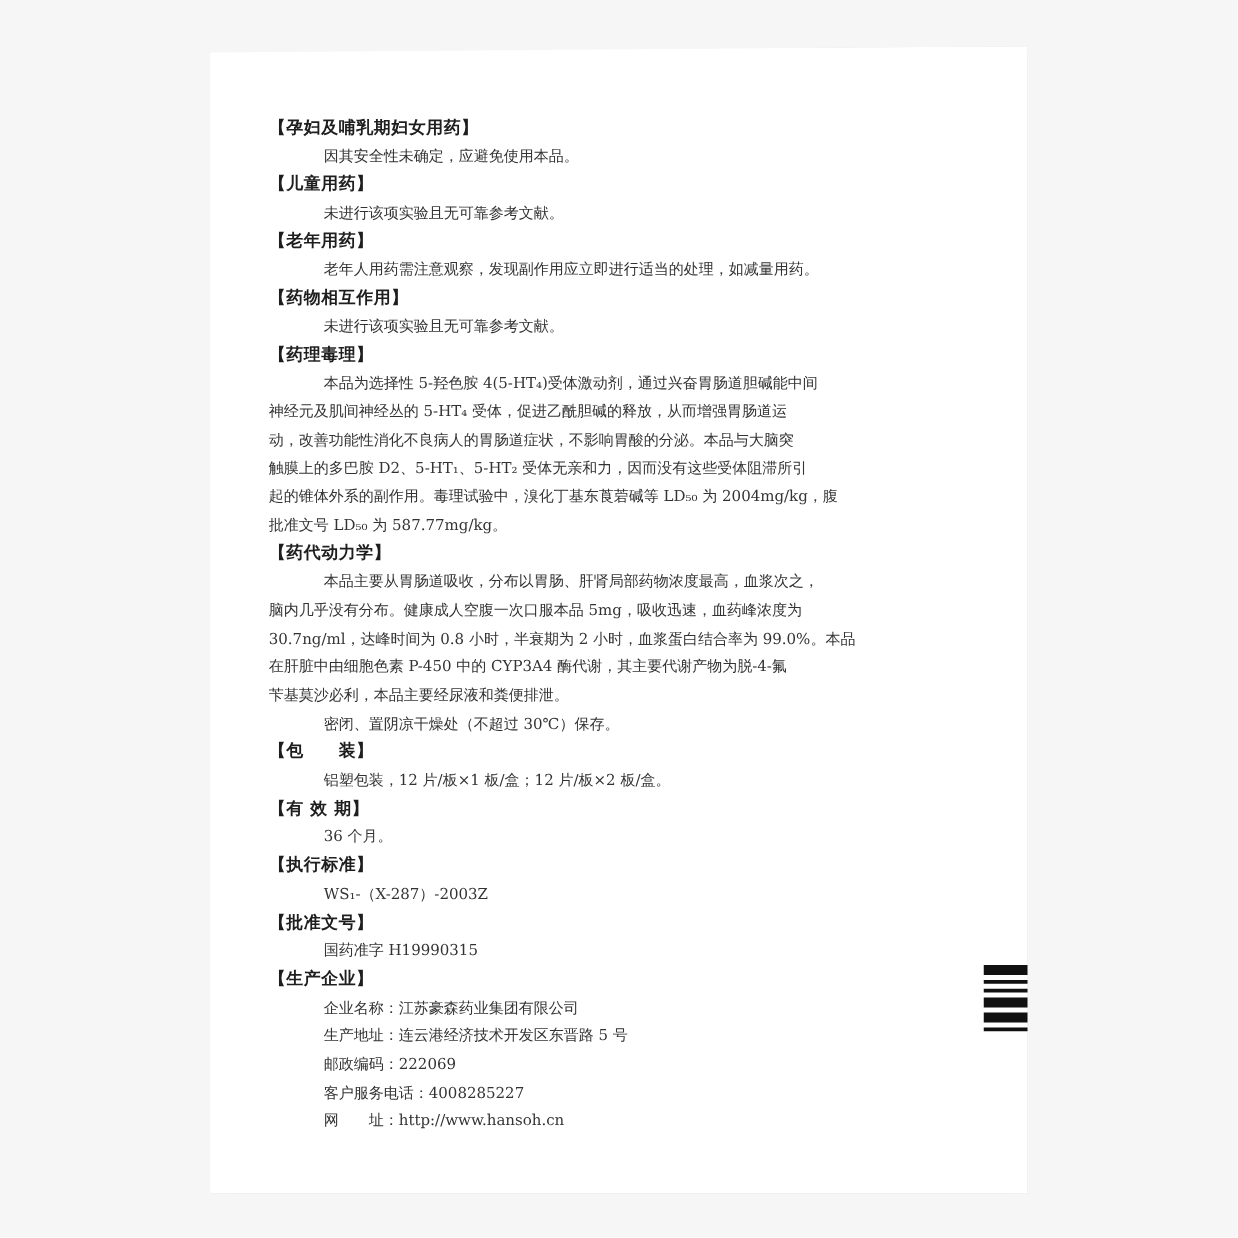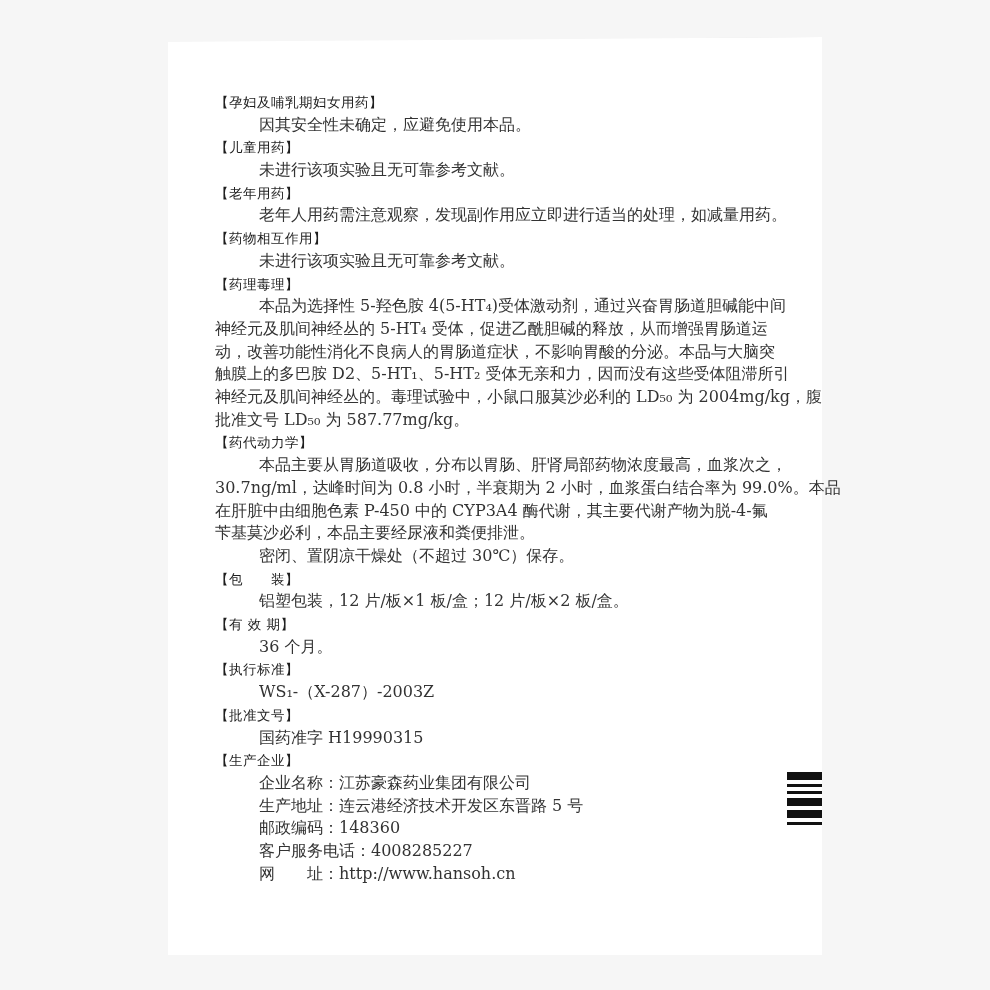--- a/index.html
+++ b/index.html
@@ -19,30 +19,30 @@
   }
   .content {
     position: absolute;
     left: 215px; top: 91px;
     width: 560px;
     color: #2a2a2a;
   }
   .section { margin: 0; }
   .heading {
     font-family: "DejaVu Sans", "Liberation Sans", sans-serif;
-    font-weight: normal;
+    font-weight: bold;
     font-size: 13.5px;
     line-height: 22.7px;
     height: 22.7px;
     white-space: nowrap;
     color: #1e1e1e;
     letter-spacing: 0.5px;
   }
   .body {
-    font-size: 16px;
+    font-size: 12px;
     line-height: 22.7px;
     text-indent: 44px;
     text-align: justify;
     color: #333333;
   }
   .body.plain { text-indent: 0; padding-left: 44px; }
   .line { display: block; white-space: nowrap; }
   .body .line:first-child { }
   .barcode {
     position: absolute;
@@ -94,29 +94,30 @@
     </div>
   </div>
 
   <div class="section">
     <div class="heading">【药理毒理】</div>
     <div class="body">
       <span class="line">本品为选择性 5-羟色胺 4(5-HT₄)受体激动剂，通过兴奋胃肠道胆碱能中间</span>
       <span class="line" style="margin-left:-44px">神经元及肌间神经丛的 5-HT₄ 受体，促进乙酰胆碱的释放，从而增强胃肠道运</span>
       <span class="line" style="margin-left:-44px">动，改善功能性消化不良病人的胃肠道症状，不影响胃酸的分泌。本品与大脑突</span>
       <span class="line" style="margin-left:-44px">触膜上的多巴胺 D2、5-HT₁、5-HT₂ 受体无亲和力，因而没有这些受体阻滞所引</span>
-      <span class="line" style="margin-left:-44px">神经元及肌间神经丛的。毒理试验中，小鼠口服莫沙必利的 LD₅₀ 为 2004mg/kg，腹</span>
+      <span class="line" style="margin-left:-44px">起的锥体外系的副作用。毒理试验中，溴化丁基东莨菪碱等 LD₅₀ 为 2004mg/kg，腹</span>
       <span class="line" style="margin-left:-44px">批准文号 LD₅₀ 为 587.77mg/kg。</span>
     </div>
   </div>
 
   <div class="section">
     <div class="heading">【药代动力学】</div>
     <div class="body">
       <span class="line">本品主要从胃肠道吸收，分布以胃肠、肝肾局部药物浓度最高，血浆次之，</span>
+      <span class="line" style="margin-left:-44px">脑内几乎没有分布。健康成人空腹一次口服本品 5mg，吸收迅速，血药峰浓度为</span>
       <span class="line" style="margin-left:-44px">30.7ng/ml，达峰时间为 0.8 小时，半衰期为 2 小时，血浆蛋白结合率为 99.0%。本品</span>
       <span class="line" style="margin-left:-44px">在肝脏中由细胞色素 P-450 中的 CYP3A4 酶代谢，其主要代谢产物为脱-4-氟</span>
       <span class="line" style="margin-left:-44px">苄基莫沙必利，本品主要经尿液和粪便排泄。</span>
     </div>
   </div>
 
   <div class="section">
     <div class="body">
       <span class="line">密闭、置阴凉干燥处（不超过 30℃）保存。</span>
     </div>
@@ -148,21 +149,21 @@
     <div class="body">
       <span class="line">国药准字 H19990315</span>
     </div>
   </div>
 
   <div class="section">
     <div class="heading">【生产企业】</div>
     <div class="body plain">
       <span class="line">企业名称：江苏豪森药业集团有限公司</span>
       <span class="line">生产地址：连云港经济技术开发区东晋路 5 号</span>
-      <span class="line">邮政编码：148360</span>
+      <span class="line">邮政编码：222069</span>
       <span class="line">客户服务电话：4008285227</span>
       <span class="line">网　　址：http://www.hansoh.cn</span>
     </div>
   </div>
 
 </div>
 
 <div class="barcode">
   <span class="bar" style="height:8px"></span>
   <span class="bar" style="height:3px"></span>

